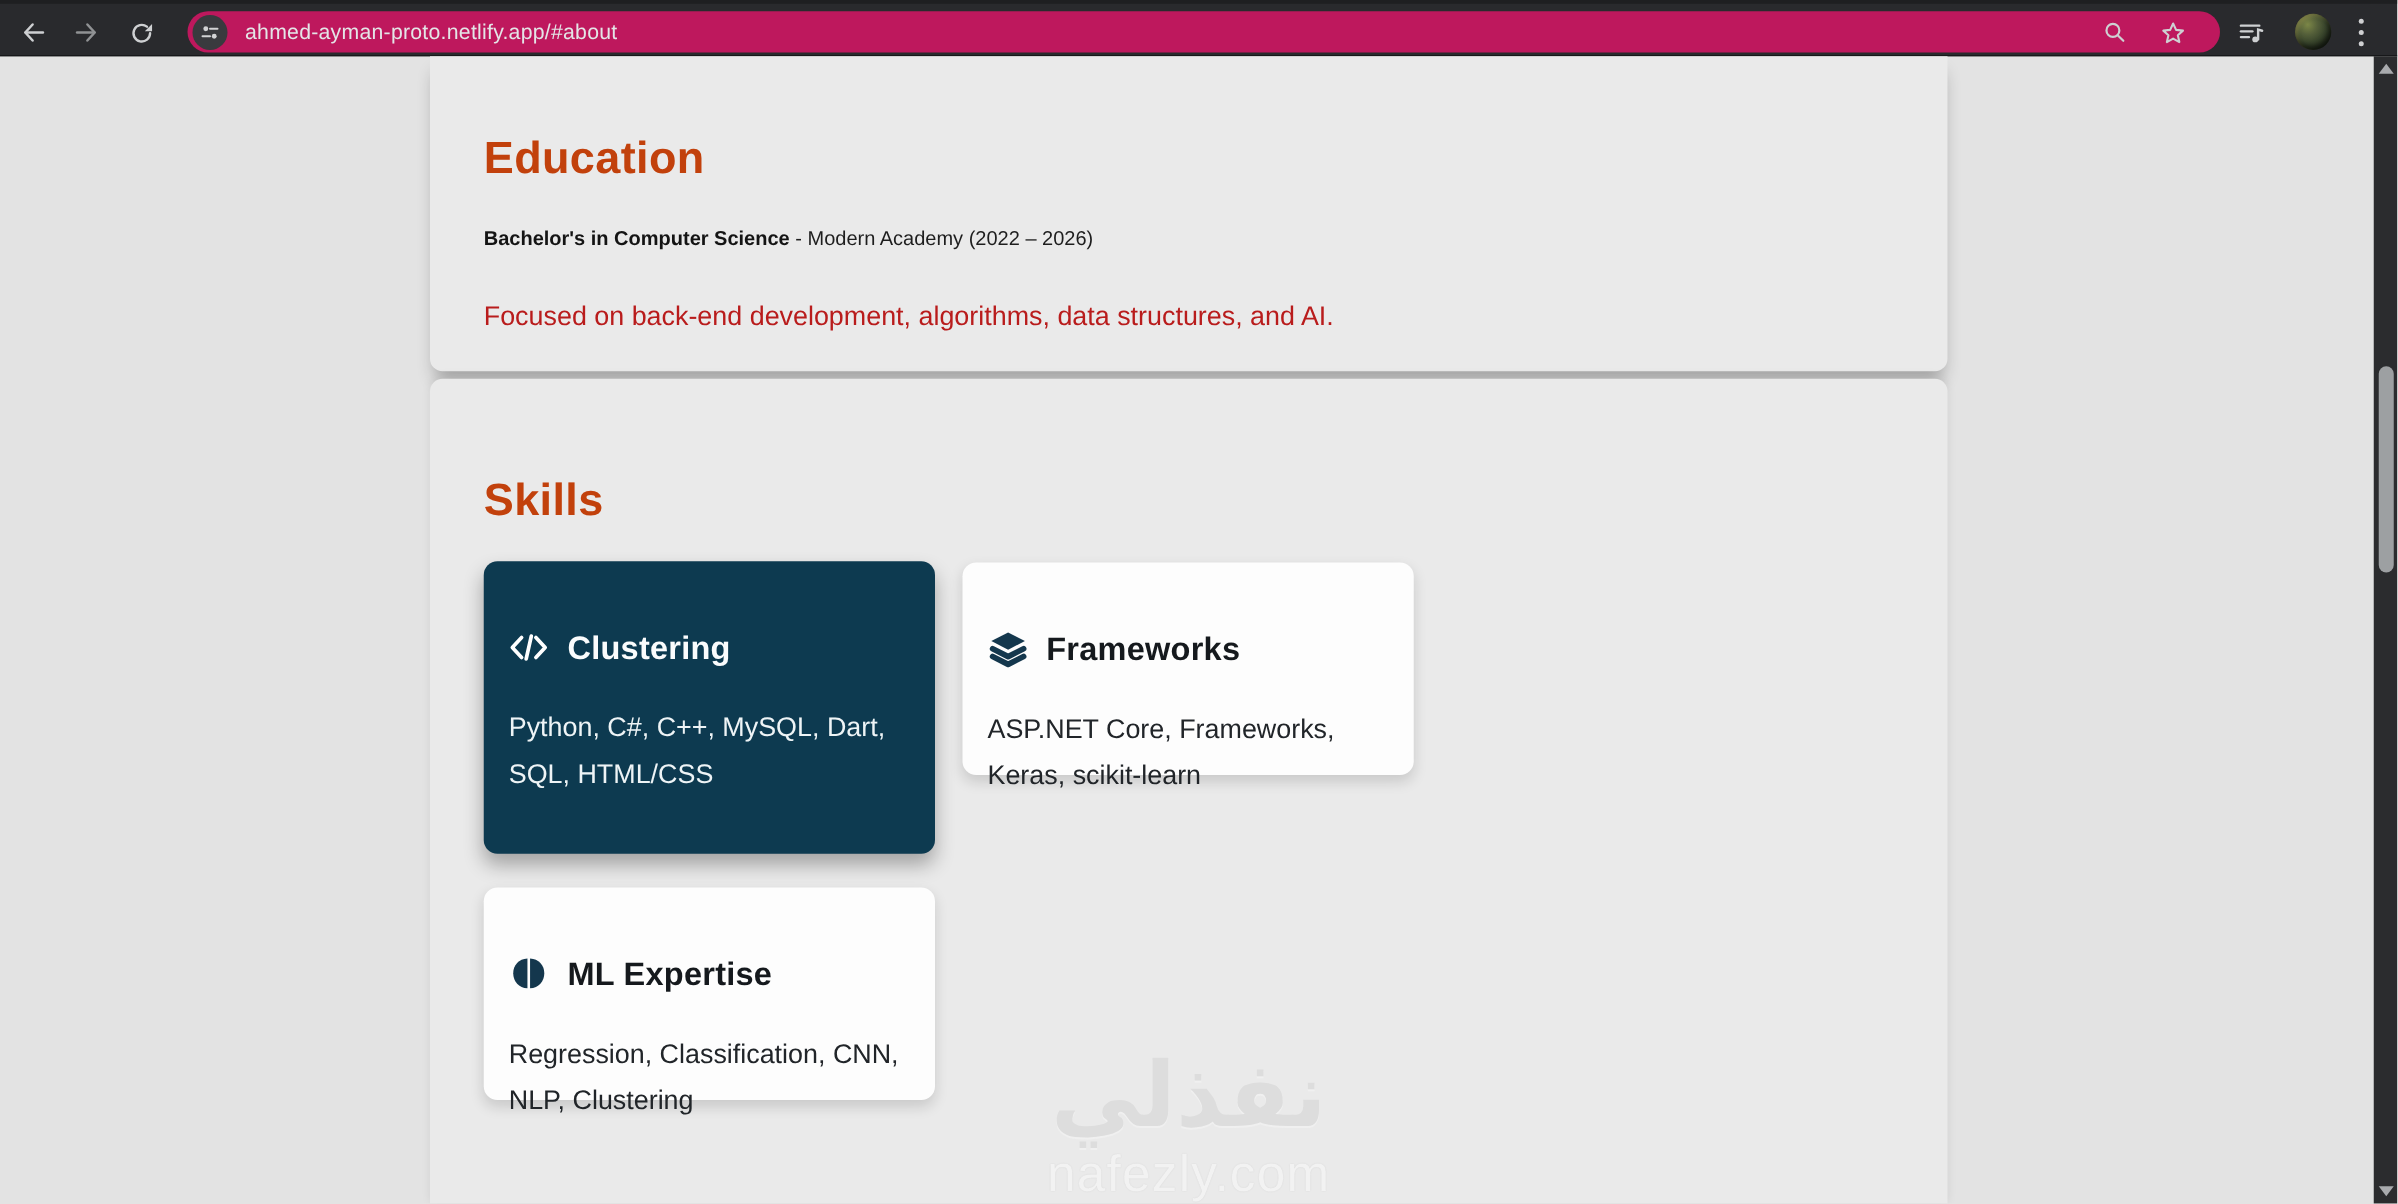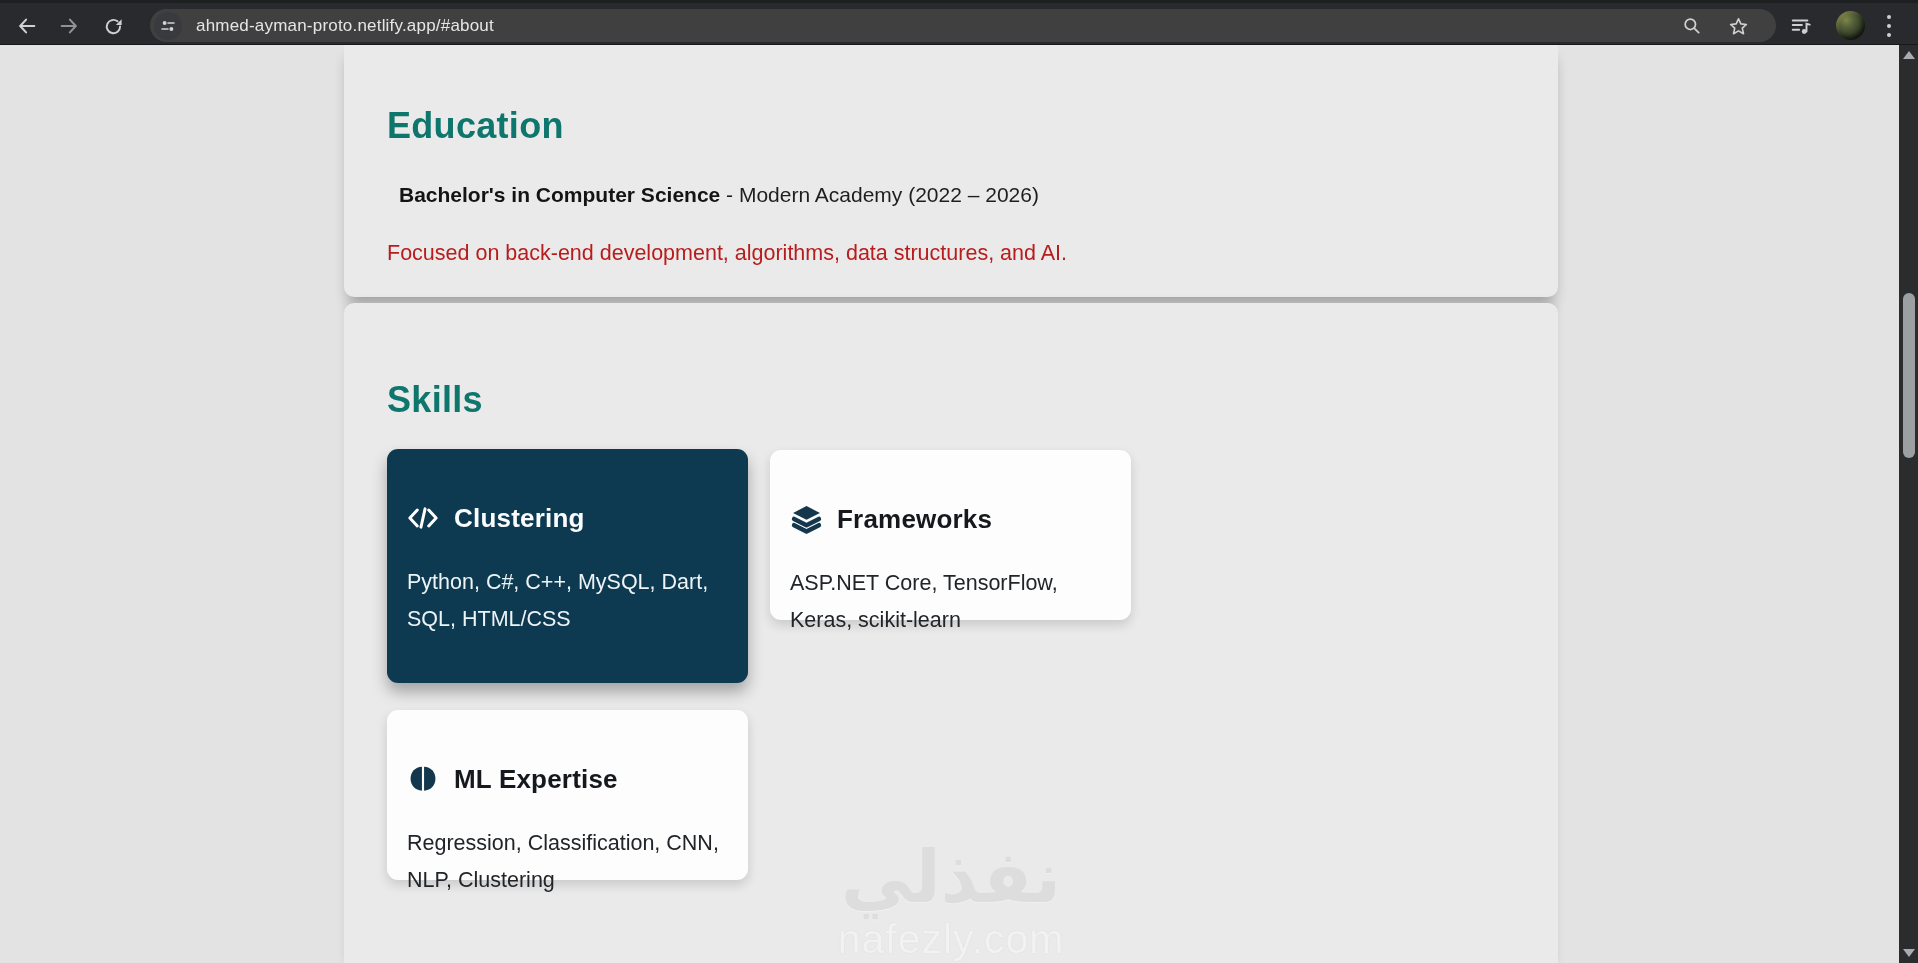--- a/index.html
+++ b/index.html
@@ -7,21 +7,21 @@
               font-family:"Liberation Sans","DejaVu Sans",sans-serif; }
   #stage { position:relative; width:1918px; height:963px; background:#e3e3e3; overflow:hidden; }
 
   
   .chrome { position:absolute; left:0; top:0; width:1918px; height:45px;
             background:#292a2d; border-top:3px solid #1e1f21; border-bottom:1px solid #17181a; }
   .nav-btn { position:absolute; top:8px; width:30px; height:30px; display:flex;
              align-items:center; justify-content:center; border-radius:50%; cursor:pointer; }
   .nav-btn svg { display:block; }
   .omnibox { position:absolute; left:150px; top:6px; width:1626px; height:33px;
-             background:#404040; border-radius:17px;text-align:center; }
+             background:#be185d; border-radius:17px;text-align:center; }
   .site-chip { position:absolute; left:4px; top:2.5px; width:28px; height:28px;
                border-radius:50%; background:#393a3e; display:flex; align-items:center; justify-content:center; }
   .url-text { position:absolute; left:46px; top:0; height:33px; line-height:33px;
               color:#e4e5e7; font-size:17px; letter-spacing:.2px; white-space:nowrap; }
   .box-icon { position:absolute; top:6px; width:22px; height:22px; display:flex;
               align-items:center; justify-content:center; }
   .avatar { position:absolute; left:1836px; top:8px; width:29px; height:29px; border-radius:50%;
             background:radial-gradient(circle at 35% 30%, #7c8747 0%, #55603a 28%, #39452c 52%, #222b1c 78%, #131a10 100%);
             box-shadow:inset -2px -3px 4px rgba(0,0,0,.55), inset 2px 2px 3px rgba(215,190,90,.25); }
   .dots { position:absolute; left:1884px; top:12px; width:10px; height:22px;
@@ -35,24 +35,24 @@
   .tri-dn { width:0; height:0; border-left:6px solid transparent; border-right:6px solid transparent; border-top:8px solid #a9abae; }
   .sb-thumb { position:absolute; left:3.5px; top:248px; width:12px; height:165px;
               border-radius:7px; background:#9da0a2; cursor:grab; }
 
   
   .section { position:absolute; left:344px; width:1214px; background:#eaeaea; }
   .sec-education { top:45px; height:252px; border-radius:0 0 10px 10px;
                    box-shadow:0 10px 14px -4px rgba(0,0,0,.30); }
   .sec-skills { top:303px; height:660px; border-radius:10px 10px 0 0;
                 box-shadow:0 -2px 8px rgba(0,0,0,.08); }
-  h2.sec-title { position:absolute; left:43px; color:#0f766e; font-size:36px; font-weight:bold; letter-spacing:.3px; }
+  h2.sec-title { position:absolute; left:43px; color:#c2410c; font-size:36px; font-weight:bold; letter-spacing:.3px; }
   .sec-education .sec-title { top:60px; }
   .sec-skills  .sec-title { top:76px; }
-  .edu-line  { position:absolute; left:43px; top:138px; font-size:21px; color:#1e1e1e;margin-left:12px; }
+  .edu-line  { position:absolute; left:43px; top:138px; font-size:16px; color:#1e1e1e; }
   .edu-line strong { font-weight:bold; color:#141414; }
   .edu-desc  { position:absolute; left:43px; top:196px; font-size:21.5px; color:#b91c1c; }
 
   
   .card { position:absolute; width:361px; height:170px; background:#fdfdfd; border-radius:11px;
           box-shadow:0 5px 11px rgba(0,0,0,.14); padding:52px 22px 0 20px; cursor:pointer; }
   .card--dark { background:#0d3a50; height:234px; box-shadow:0 9px 15px rgba(0,0,0,.30); }
   .card-head { display:flex; align-items:center; gap:15px; height:34px; }
   .card-head h3 { font-size:26px; font-weight:bold; color:#15191d; letter-spacing:.2px; }
   .card--dark .card-head h3 { color:#fafcfd; }
@@ -176,21 +176,21 @@
     <div class="card-head">
       <span class="card-icon">
         <svg width="31" height="31" viewBox="0 0 30 30">
           <polygon points="15,2 28,8.6 15,15.2 2,8.6" fill="#14374d"></polygon>
           <path d="M3 14.5 L15 20.6 L27 14.5" fill="none" stroke="#14374d" stroke-width="4.4" stroke-linecap="round" stroke-linejoin="round"></path>
           <path d="M3 20.5 L15 26.6 L27 20.5" fill="none" stroke="#14374d" stroke-width="4.4" stroke-linecap="round" stroke-linejoin="round"></path>
         </svg>
       </span>
       <h3>Frameworks</h3>
     </div>
-    <p class="card-body">ASP.NET Core, TensorFlow, Keras, scikit-learn</p>
+    <p class="card-body">ASP.NET Core, Frameworks, Keras, scikit-learn</p>
   </div>
 
 
   <div class="card" style="left:387px; top:710px;">
     <div class="card-head">
       <span class="card-icon">
         <svg width="30" height="30" viewBox="0 0 28 28">
           <path d="M13,2.6 C6.6,2.9 2.4,7.6 2.4,13.6 C2.4,19.8 6.6,24.6 13,24.9 Z" fill="#14374d"></path>
           <path d="M15,2.6 C21.4,2.9 25.6,7.6 25.6,13.6 C25.6,19.8 21.4,24.6 15,24.9 Z" fill="#14374d"></path>
         </svg>

